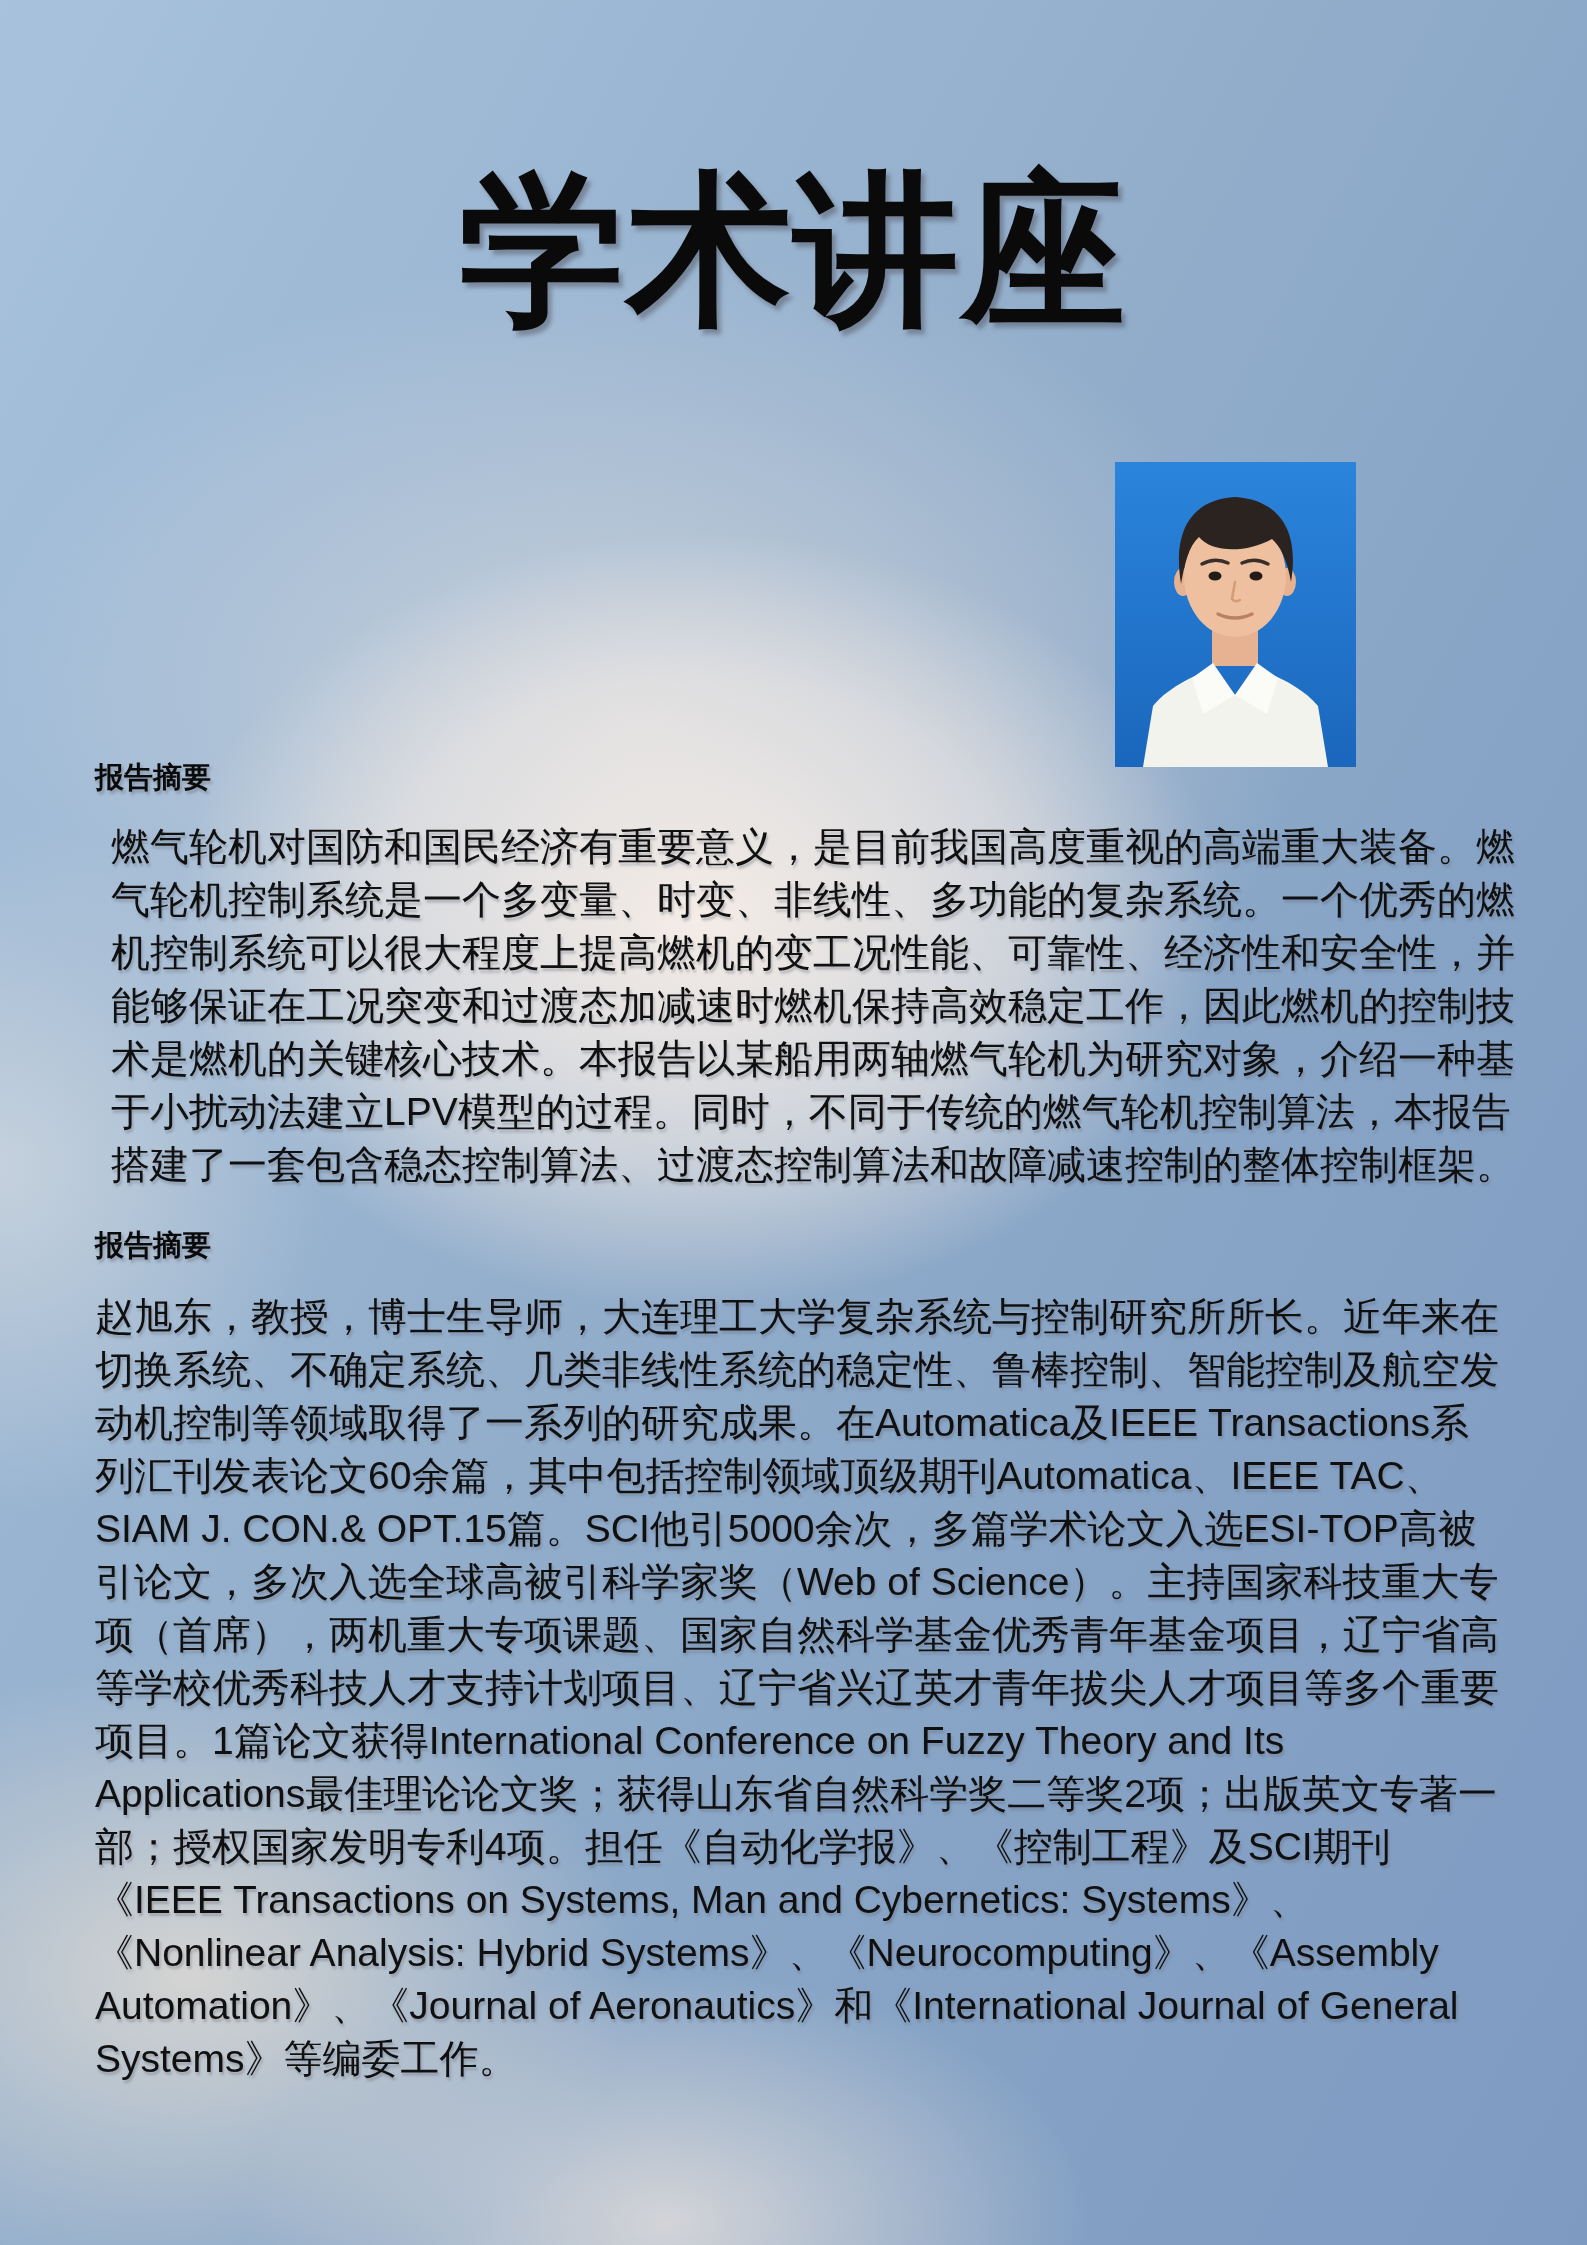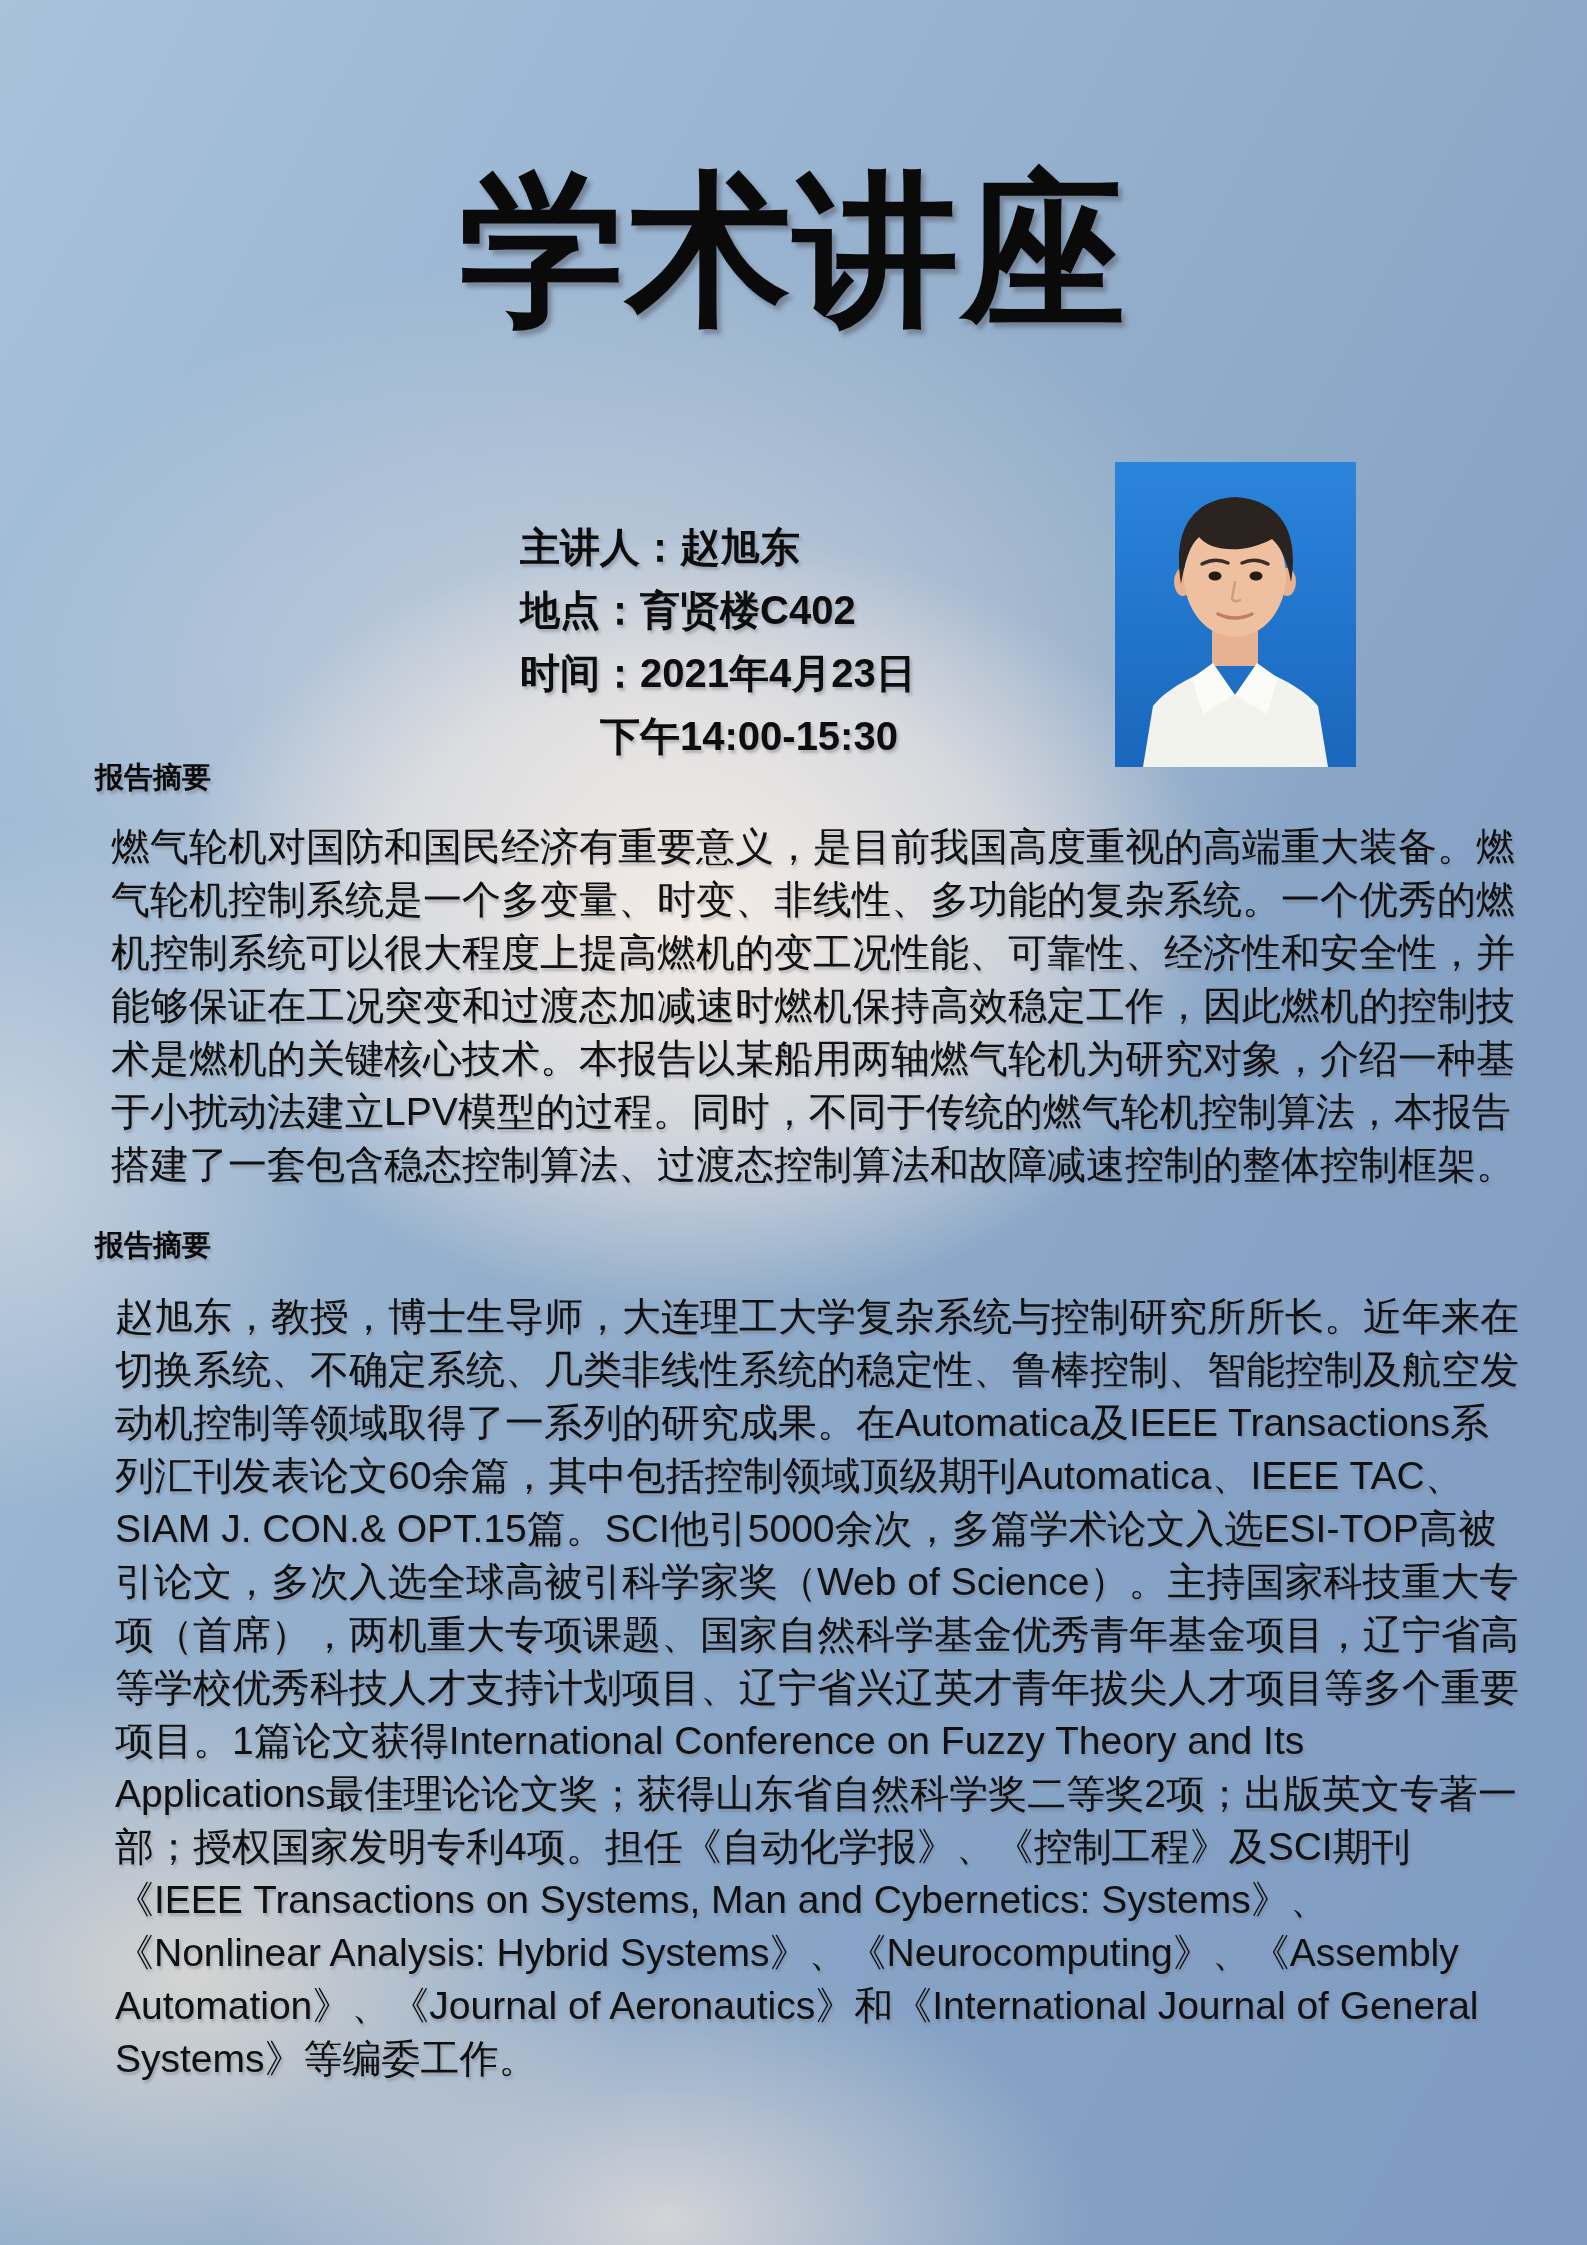--- a/index.html
+++ b/index.html
@@ -86,36 +86,30 @@
     left: 95px;
     width: 1408px;
     font-size: 39px;
     line-height: 53px;
     font-weight: 400;
     color: #101010;
     text-align: left;
     text-shadow: 1.5px 2.5px 2.5px rgba(100,105,120,0.4);
   }
   .abstract-body { top: 820px; margin-left: 16px; }
-  .bio-body { top: 1290px; margin-left: 20px; }
+  .bio-body { top: 1290px; }
 </style>
 </head>
 <body>
 
 <div class="poster">
 
   <div class="poster-title">学术讲座</div>
 
 
-  <div class="speaker-info">
-    <div>主讲人：赵旭东</div>
-    <div>地点：育贤楼C402</div>
-    <div>时间：2021年4月23日</div>
-    <div class="indented">下午14:00-15:30</div>
-  </div>
 
   <div class="speaker-photo">
     <svg width="241" height="305" viewBox="0 0 241 305" xmlns="http://www.w3.org/2000/svg">
       <defs>
         <linearGradient id="pbg" x1="0" y1="0" x2="0" y2="1">
           <stop offset="0" stop-color="#2b84db"></stop>
           <stop offset="1" stop-color="#1a67bd"></stop>
         </linearGradient>
       </defs>
       <rect width="241" height="305" fill="url(#pbg)"></rect>

